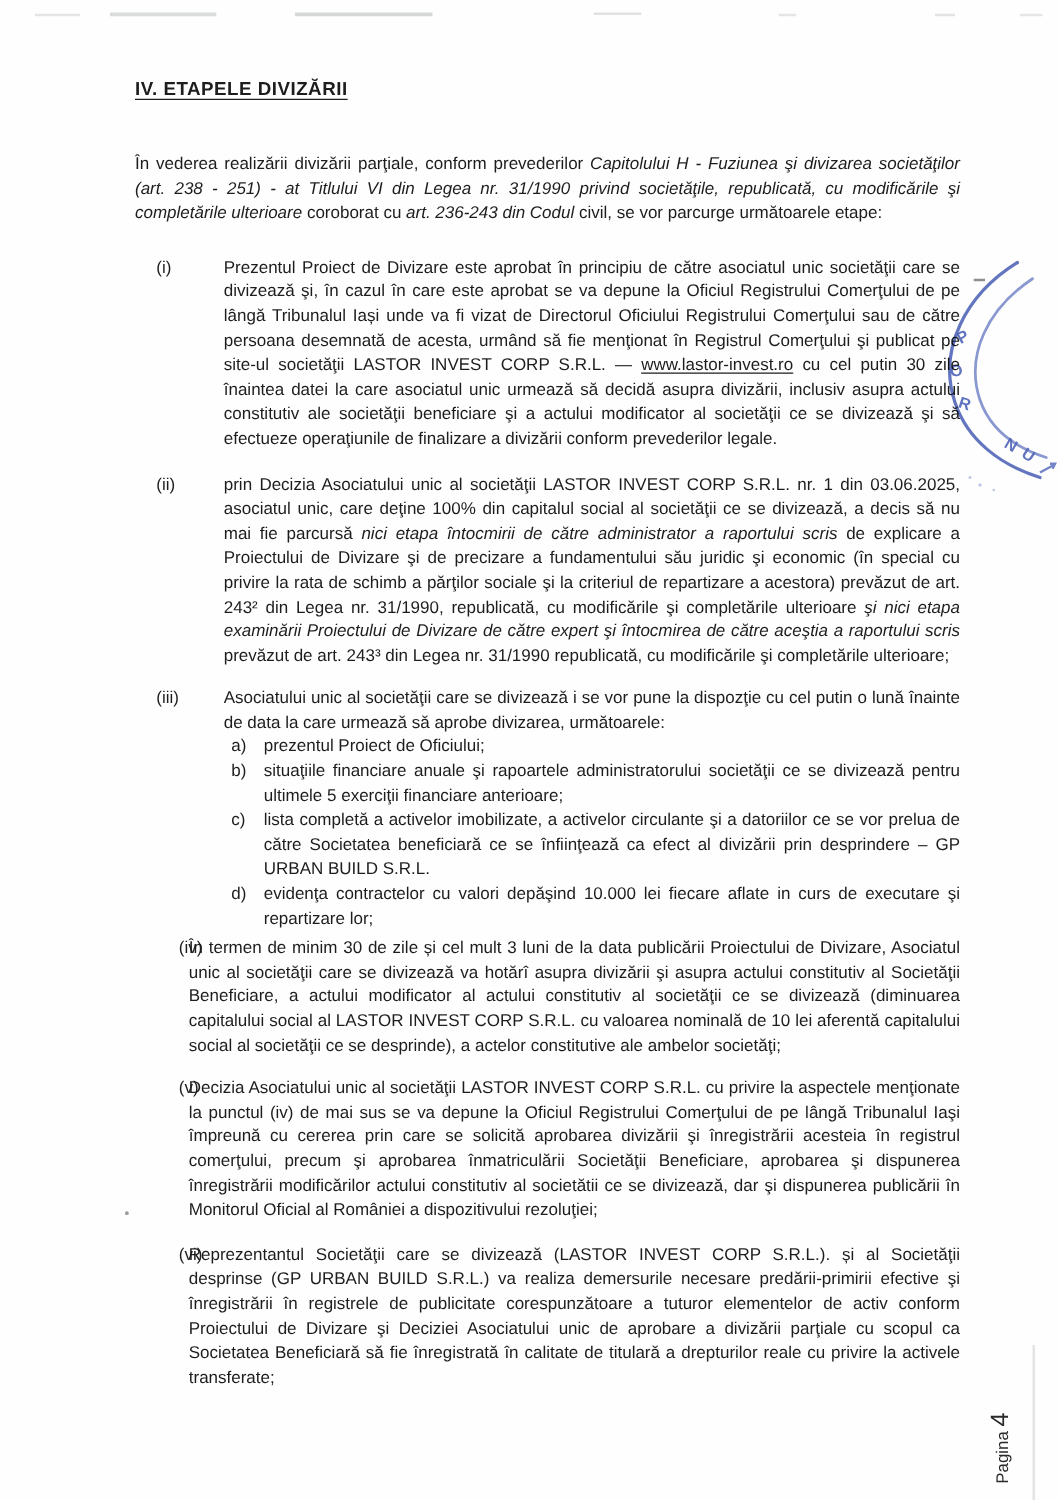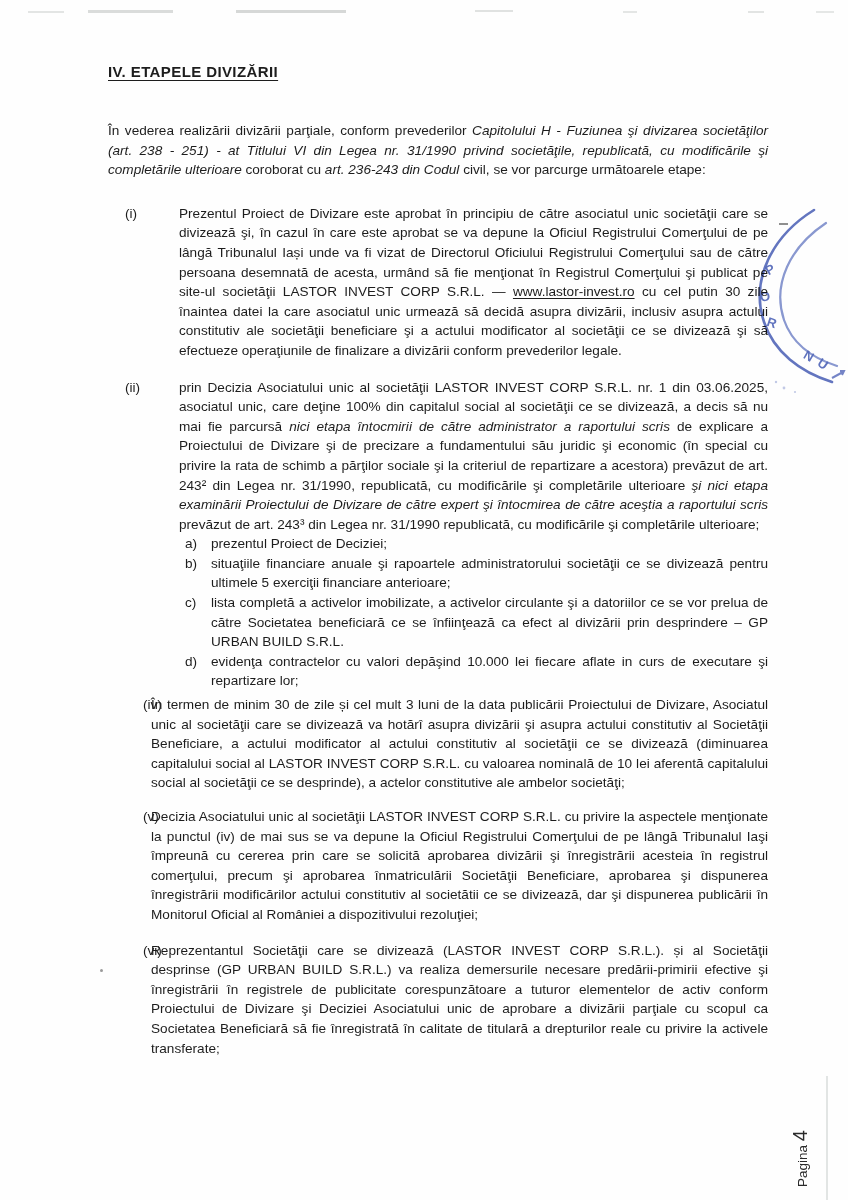--- a/index.html
+++ b/index.html
@@ -84,23 +84,27 @@
   <div class="item lvl1 gap-i">
     <span class="marker">(i)</span>
     <div class="para just body"><span>Prezentul Proiect de Divizare este aprobat în principiu de către asociatul unic societăţii care se divizează şi, în cazul în care este aprobat se va depune la Oficiul Registrului Comerţului de pe lângă Tribunalul Iași unde va fi vizat de Directorul Oficiului Registrului Comerţului sau de către persoana desemnată de acesta, urmând să fie menţionat în Registrul Comerţului şi publicat pe site-ul societăţii LASTOR INVEST CORP S.R.L. — </span><span class="ul">www.lastor-invest.ro</span><span> cu cel putin 30 zile înaintea datei la care asociatul unic urmează să decidă asupra divizării, inclusiv asupra actului constitutiv ale societăţii beneficiare şi a actului modificator al societăţii ce se divizează şi să efectueze operaţiunile de finalizare a divizării conform prevederilor legale.</span></div>
   </div>
 
   <div class="item lvl1 gap-ii">
     <span class="marker">(ii)</span>
     <div class="para just body"><span>prin Decizia Asociatului unic al societăţii LASTOR INVEST CORP S.R.L. nr. 1 din 03.06.2025, asociatul unic, care deţine 100% din capitalul social al societăţii ce se divizează, a decis să nu mai fie parcursă </span><span class="it">nici etapa întocmirii de către administrator a raportului scris</span><span> de explicare a Proiectului de Divizare şi de precizare a fundamentului său juridic şi economic (în special cu privire la rata de schimb a părţilor sociale şi la criteriul de repartizare a acestora) prevăzut de art. 243² din Legea nr. 31/1990, republicată, cu modificările şi completările ulterioare </span><span class="it">şi nici etapa examinării Proiectului de Divizare de către expert şi întocmirea de către aceştia a raportului scris</span><span> prevăzut de art. 243³ din Legea nr. 31/1990 republicată, cu modificările şi completările ulterioare;</span></div>
   </div>
 
+  <div class="item lvl1 gap-iii">
+    <span class="marker">(iii)</span>
+    <div class="para just body">Asociatului unic al societăţii care se divizează i se vor pune la dispozţie cu cel putin o lună înainte de data la care urmează să aprobe divizarea, următoarele:</div>
+  </div>
   <div class="item sub">
     <span class="marker">a)</span>
-    <div class="para just body">prezentul Proiect de Deciziei;</div>
+    <div class="para just body">prezentul Proiect de Oficiului;</div>
   </div>
   <div class="item sub">
     <span class="marker">b)</span>
     <div class="para just body">situaţiile financiare anuale şi rapoartele administratorului societăţii ce se divizează pentru ultimele 5 exerciţii financiare anterioare;</div>
   </div>
   <div class="item sub">
     <span class="marker">c)</span>
     <div class="para just body">lista completă a activelor imobilizate, a activelor circulante şi a datoriilor ce se vor prelua de către Societatea beneficiară ce se înfiinţează ca efect al divizării prin desprindere – GP URBAN BUILD S.R.L.</div>
   </div>
   <div class="item sub">

